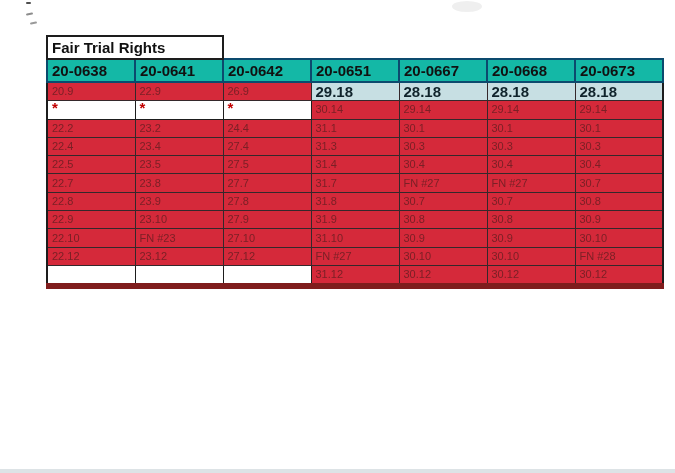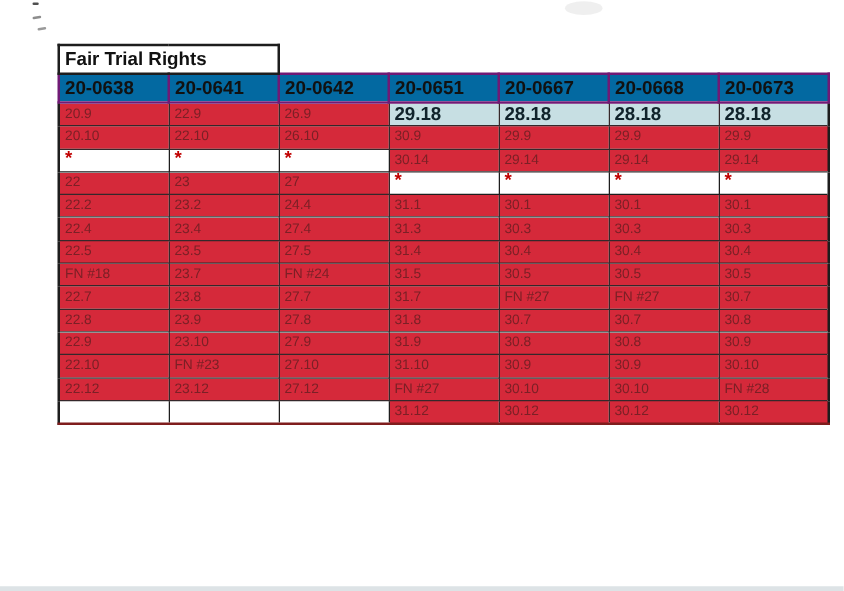--- a/index.html
+++ b/index.html
@@ -43,38 +43,38 @@
     background: #ffffff;
     color: #111111;
     font-size: 15px;
     font-weight: bold;
     height: 21px;
   }
   .title-filler { border: none; background: transparent; }
 
   
   th.col-h {
-    border: 2px solid #701a75;
-    background: #0369a1;
+    border: 2px solid #0c4a6e;
+    background: #14b8a6;
     color: #111111;
     font-size: 15px;
     font-weight: bold;
     height: 21px;
   }
 
   
   td.cell {
     height: 17.3px;
     font-size: 11px;
     line-height: 1;
     border: 1px solid #35282b;
   }
   tr.data-row td:first-child { border-left: 2px solid #1d1d1d; }
   tr.data-row td:last-child { border-right: 2px solid #1d1d1d; }
-  tr.data-row:last-child td { border-bottom: 2px solid #7f1d1d; }
+  tr.data-row:last-child td { border-bottom: 6px solid #7f1d1d; }
 
   td.red  { background: var(--red-fill); color: var(--red-text); }
   td.blue { background: var(--blue-fill); color: var(--blue-text); font-size: 15px; font-weight: bold; }
   td.star {
     background: #ffffff;
     color: var(--star-red);
     font-weight: bold;
     font-size: 15px;
     border: 1px solid #1d1d1d;
     vertical-align: top;
@@ -121,47 +121,29 @@
         <tr class="data-row">
           <td class="cell red">20.9</td>
           <td class="cell red">22.9</td>
           <td class="cell red">26.9</td>
           <td class="cell blue">29.18</td>
           <td class="cell blue">28.18</td>
           <td class="cell blue">28.18</td>
           <td class="cell blue">28.18</td>
         </tr>
         <tr class="data-row">
-          <td class="cell red">20.10</td>
-          <td class="cell red">22.10</td>
-          <td class="cell red">26.10</td>
-          <td class="cell red">30.9</td>
-          <td class="cell red">29.9</td>
-          <td class="cell red">29.9</td>
-          <td class="cell red">29.9</td>
-        </tr>
-        <tr class="data-row">
           <td class="cell star">*</td>
           <td class="cell star">*</td>
           <td class="cell star">*</td>
           <td class="cell red">30.14</td>
           <td class="cell red">29.14</td>
           <td class="cell red">29.14</td>
           <td class="cell red">29.14</td>
         </tr>
         <tr class="data-row">
-          <td class="cell red">22</td>
-          <td class="cell red">23</td>
-          <td class="cell red">27</td>
-          <td class="cell star">*</td>
-          <td class="cell star">*</td>
-          <td class="cell star">*</td>
-          <td class="cell star">*</td>
-        </tr>
-        <tr class="data-row">
           <td class="cell red">22.2</td>
           <td class="cell red">23.2</td>
           <td class="cell red">24.4</td>
           <td class="cell red">31.1</td>
           <td class="cell red">30.1</td>
           <td class="cell red">30.1</td>
           <td class="cell red">30.1</td>
         </tr>
         <tr class="data-row">
           <td class="cell red">22.4</td>
@@ -175,29 +157,20 @@
         <tr class="data-row">
           <td class="cell red">22.5</td>
           <td class="cell red">23.5</td>
           <td class="cell red">27.5</td>
           <td class="cell red">31.4</td>
           <td class="cell red">30.4</td>
           <td class="cell red">30.4</td>
           <td class="cell red">30.4</td>
         </tr>
         <tr class="data-row">
-          <td class="cell red">FN #18</td>
-          <td class="cell red">23.7</td>
-          <td class="cell red">FN #24</td>
-          <td class="cell red">31.5</td>
-          <td class="cell red">30.5</td>
-          <td class="cell red">30.5</td>
-          <td class="cell red">30.5</td>
-        </tr>
-        <tr class="data-row">
           <td class="cell red">22.7</td>
           <td class="cell red">23.8</td>
           <td class="cell red">27.7</td>
           <td class="cell red">31.7</td>
           <td class="cell red">FN #27</td>
           <td class="cell red">FN #27</td>
           <td class="cell red">30.7</td>
         </tr>
         <tr class="data-row">
           <td class="cell red">22.8</td>

